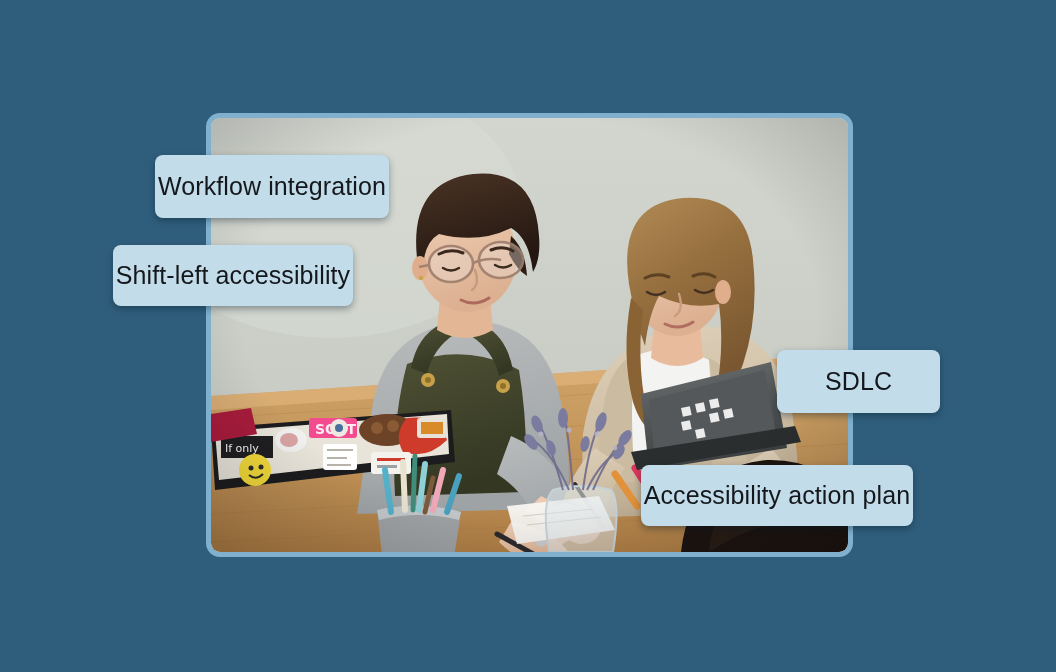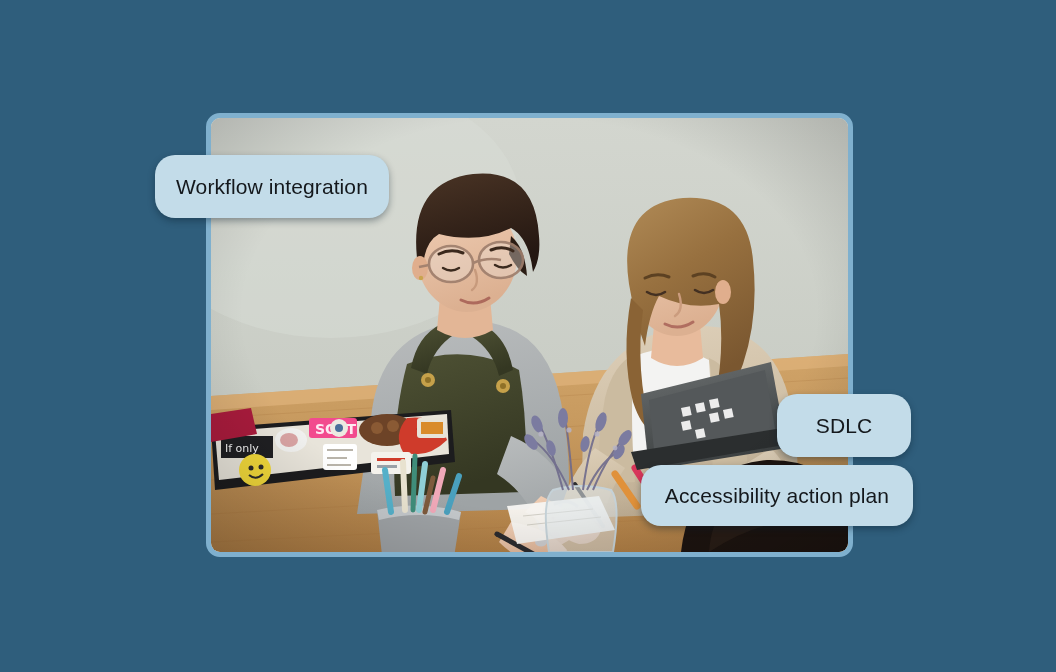--- a/index.html
+++ b/index.html
@@ -23,31 +23,31 @@
     background:#cfd2cb;
   }
   .photo{position:absolute;inset:0;overflow:hidden;border-radius:9px;}
   .photo svg{display:block;width:100%;height:100%;}
 
   
   .callout{
     position:absolute;
     box-sizing:border-box;
     background:#C3DCE9;
-    border-radius:20px;
+    border-radius:8px;
     display:flex;align-items:center;justify-content:center;
     color:#14181c;
-    font-size:21px;
+    font-size:25px;
     letter-spacing:.1px;
     white-space:nowrap;
     box-shadow:0 3px 7px rgba(8,26,40,.38);
   }
   #callout-workflow          {left:155px;top:155px;width:234px;height:63px;}
   #callout-shiftleft         {left:113px;top:245px;width:240px;height:61px;}
-  #callout-sdlc             {left:777px;top:350px;width:134px;height:63px;margin-top:44px;}
+  #callout-sdlc             {left:777px;top:350px;width:163px;height:63px;}
   #callout-action-plan      {left:641px;top:453px;width:272px;height:61px;margin-top:12px;}
 </style>
 </head>
 <body style="background: rgb(47, 94, 124);">
 
 <div id="stage">
 
   <div class="photo-frame" style="border-color: rgb(127, 176, 206);">
     <div class="photo">
       <svg viewBox="0 0 637 434" preserveAspectRatio="xMidYMid slice">
@@ -310,18 +310,19 @@
         <path d="M470 434 q10 -86 86 -92 q84 -2 92 92 z" fill="#1d1410"></path>
         <path d="M498 434 q4 -56 54 -66 q44 -6 62 40 q-52 -16 -116 26 z" fill="#2c1f17" opacity=".85"></path>
 
         <rect x="0" y="0" width="637" height="434" fill="url(#vign)"></rect>
       </svg>
     </div>
   </div>
 
   <div class="callout" id="callout-workflow">Workflow integration</div>
 
+  <div class="callout" id="callout-shiftleft">Shift-left accessibility</div>
 
   <div class="callout" id="callout-sdlc">SDLC</div>
 
   <div class="callout" id="callout-action-plan">Accessibility action plan</div>
 
 </div>
 
 </body></html>

